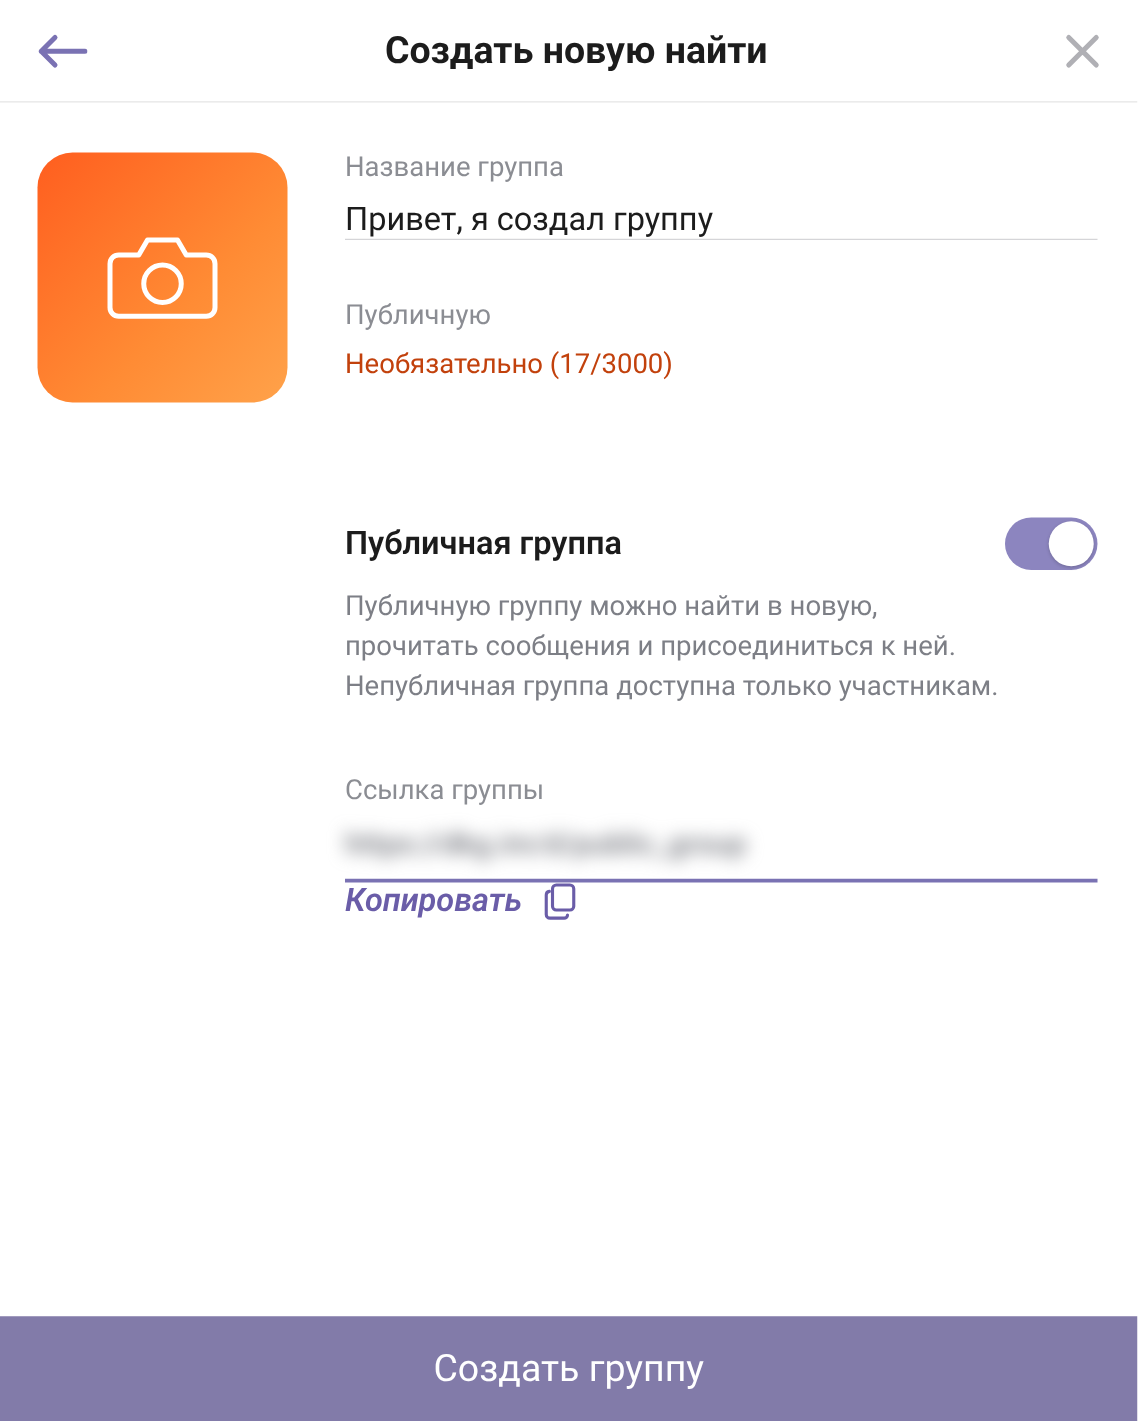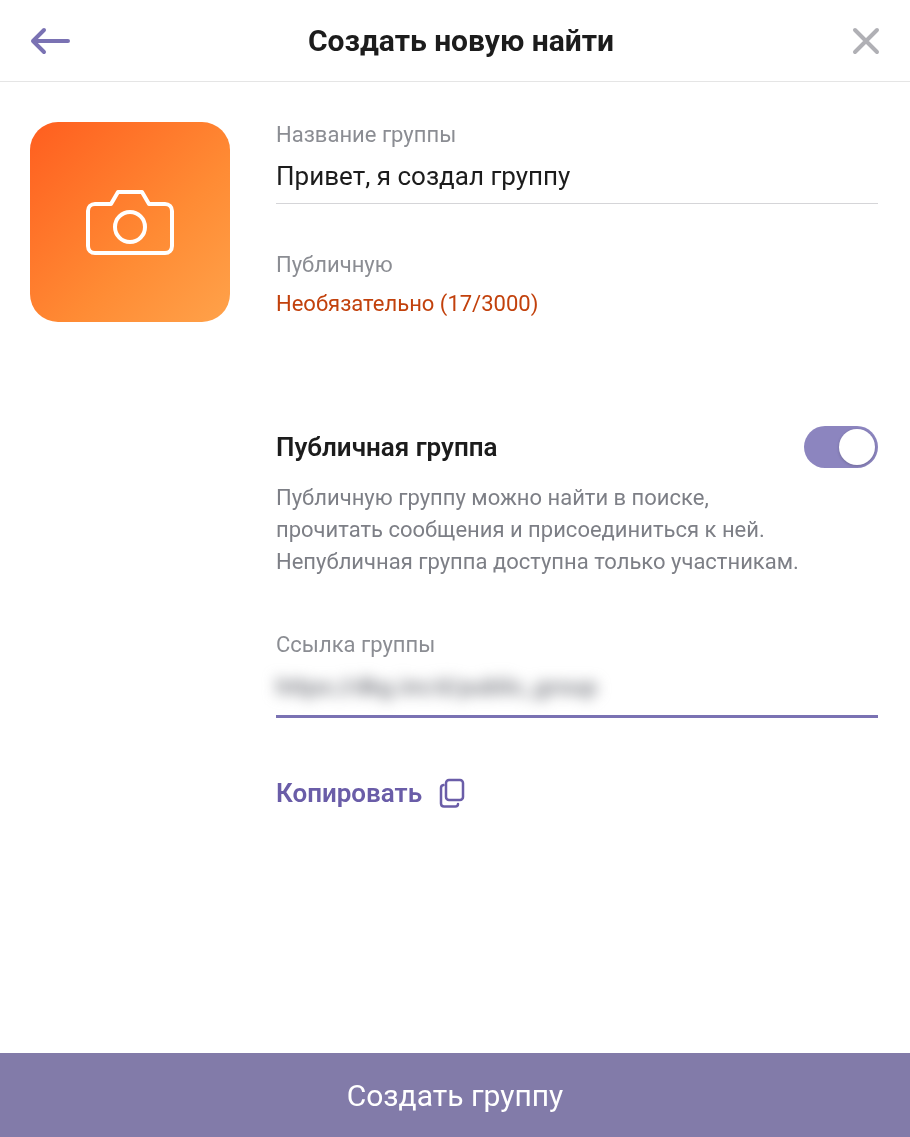--- a/index.html
+++ b/index.html
@@ -53,21 +53,21 @@
     margin-bottom: 10px;
     font-weight: 400;
   }
   .input-line {
     border: none;
     border-bottom: 1px solid #d5d5d8;
     font-size: 26px;
     color: #1c1c1c;
     width: 100%;
     outline: none;
-    padding: 4px 0 12px 0;
+    padding: 4px 0 0 0;
     background: transparent;
     font-family: inherit;
   }
   .textarea-line {
     border: none;
     border-bottom: 1px solid #d5d5d8;
     font-size: 26px;
     color: #1c1c1c;
     width: 100%;
     outline: none;
@@ -132,22 +132,22 @@
     font-size: 24px;
     color: #7d7f86;
     filter: blur(7px);
     font-weight: 600;
     display: inline-block;
   }
   .copy-row {
     display: flex;
     align-items: center;
     gap: 16px;
-    margin-top: 60px;
-    cursor: pointer;
+    cursor: pointer;
+    font-style: italic;
   }
   .copy-text {
     font-size: 26px;
     font-weight: 600;
     color: #6a5da8;
   }
   .submit-bar {
     position: absolute;
     bottom: 0;
     left: 0;
@@ -186,36 +186,36 @@
   <div class="avatar-box">
     <svg width="90" height="72" viewBox="0 0 90 72" fill="none">
       <path d="M10 18 H26 L33 6 H57 L64 18 H80 C84 18 87 21 87 25 V60 C87 64 84 67 80 67 H10 C6 67 3 64 3 60 V25 C3 21 6 18 10 18 Z" stroke="#fff" stroke-width="4" stroke-linejoin="round"></path>
       <circle cx="45" cy="41" r="15" stroke="#fff" stroke-width="4"></circle>
     </svg>
   </div>
 
   <div class="fields">
 
     <div class="field-block">
-      <div class="label">Название группы</div>
+      <div class="label">Название группа</div>
       <input class="input-line" type="text" value="Привет, я создал группу" style="">
     </div>
 
     <div class="field-block" style="margin-bottom:0;">
       <div class="label">Публичную</div>
       <div class="hint">Необязательно (17/3000)</div>
     </div>
 
     <div class="public-row">
       <div class="public-title">Публичная группа</div>
       <div class="toggle">
         <div class="toggle-knob"></div>
       </div>
     </div>
-    <div class="public-desc">Публичную группу можно найти в поиске, прочитать сообщения и присоединиться к ней. Непубличная группа доступна только участникам.</div>
+    <div class="public-desc">Публичную группу можно найти в новую, прочитать сообщения и присоединиться к ней. Непубличная группа доступна только участникам.</div>
 
     <div class="link-block">
       <div class="label">Ссылка группы</div>
       <div class="link-input">
         <span class="link-blur">https://dkg.im/d/public_group</span>
       </div>
     </div>
 
     <div class="copy-row">
       <span class="copy-text">Копировать</span>

